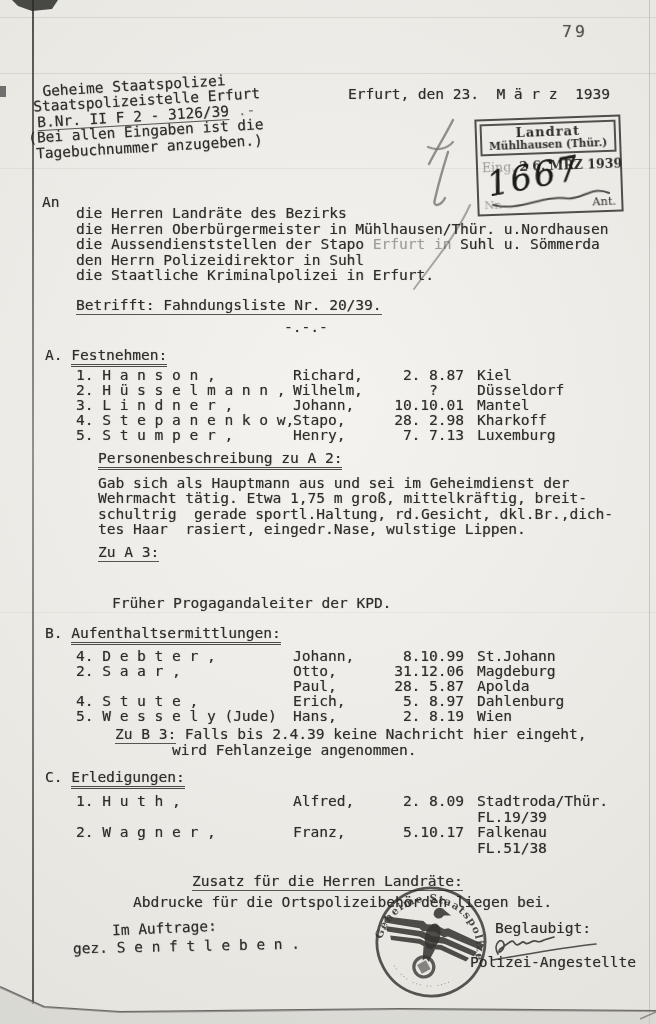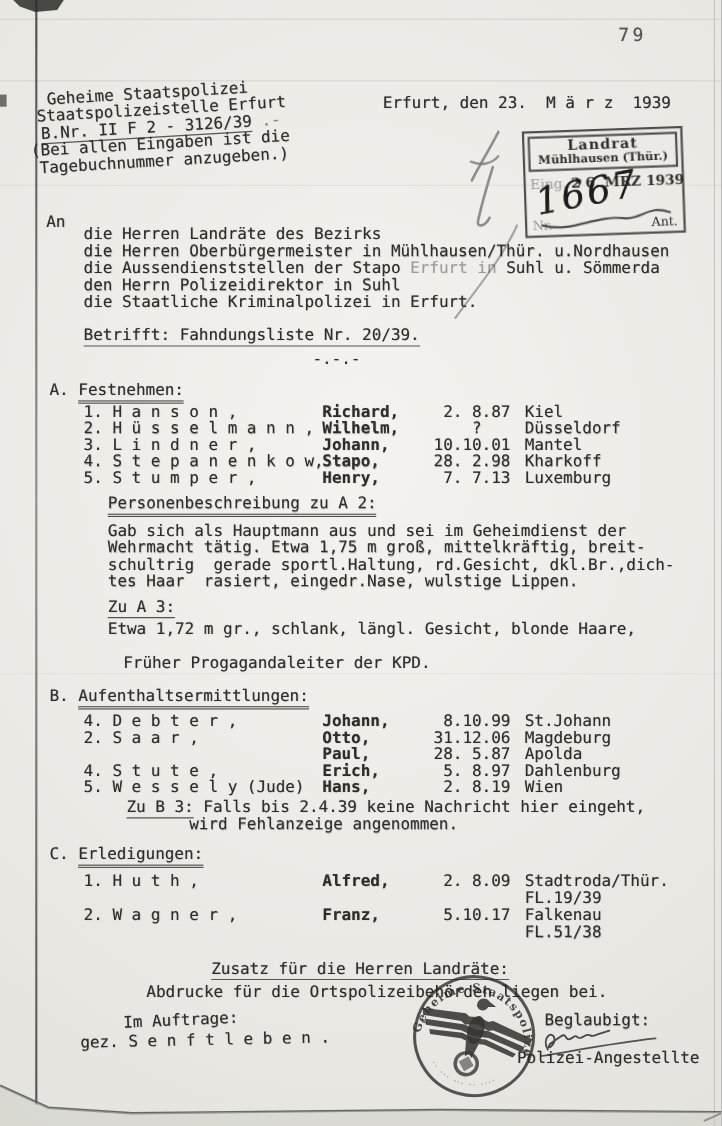--- a/index.html
+++ b/index.html
@@ -16,21 +16,21 @@
     font-size:14.5px;line-height:15.5px;
     text-shadow:.3px .3px .8px rgba(55,53,50,.5);
   }
   .u{border-bottom:1.6px solid rgba(48,46,44,.8);padding-bottom:.5px;}
   .uu{border-bottom:3px double rgba(48,46,44,.85);padding-bottom:.5px;}
   .faint{opacity:.42;filter:blur(.4px);}
   .dim{opacity:.55;}
   .row{position:absolute;left:76px;width:580px;height:16px;white-space:pre;}
   .row span{position:absolute;top:0;}
   .cell-name{left:0;}
-  .cell-first{left:217px;font-weight:bold;}
+  .cell-first{left:217px;}
   .cell-date{left:303px;width:85px;text-align:right;}
   .cell-place{left:401px;}
   .streak{position:absolute;left:0;width:656px;height:1px;background:rgba(198,196,188,.55);}
   .leftline{
     position:absolute;left:32px;top:0;width:2px;height:1004px;
     background:linear-gradient(to bottom, rgba(55,55,53,.85), rgba(70,70,66,.55) 45%, rgba(55,55,53,.8));
   }
   .rightline{position:absolute;left:649px;top:0;width:1px;height:1024px;background:rgba(185,183,176,.7);}
   .corner-mark{position:absolute;left:8px;top:0;width:52px;height:12px;}
   .edge-tick{position:absolute;left:0;top:86px;width:6px;height:11px;background:rgba(70,70,68,.75);}
@@ -155,21 +155,20 @@
     <span class="cell-place">Luxemburg</span>
   </div>
 
   <div class="t" style="left:98px;top:451px"><span class="uu">Personenbeschreibung zu A 2:</span></div>
   <div class="t" style="left:98px;top:476px">Gab sich als Hauptmann aus und sei im Geheimdienst der</div>
   <div class="t" style="left:98px;top:491.4px">Wehrmacht tätig. Etwa 1,75 m groß, mittelkräftig, breit-</div>
   <div class="t" style="left:98px;top:506.8px">schultrig  gerade sportl.Haltung, rd.Gesicht, dkl.Br.,dich-</div>
   <div class="t" style="left:98px;top:522.2px">tes Haar  rasiert, eingedr.Nase, wulstige Lippen.</div>
 
   <div class="t" style="left:98px;top:545px"><span class="u">Zu A 3:</span></div>
-  <div class="t" style="left:98px;top:565px">Etwa 1,72 m gr., schlank, längl. Gesicht, blonde Haare,</div>
   <div class="t" style="left:112px;top:595.8px">Früher Progagandaleiter der KPD.</div>
 
   <div class="t" style="left:45px;top:626px"><span>B.</span><span> </span><span class="uu">Aufenthaltsermittlungen:</span></div>
 
   <div class="row t" style="top:649px">
     <span class="cell-name">4. D e b t e r ,</span>
     <span class="cell-first">Johann,</span>
     <span class="cell-date">8.10.99</span>
     <span class="cell-place">St.Johann</span>
   </div>

